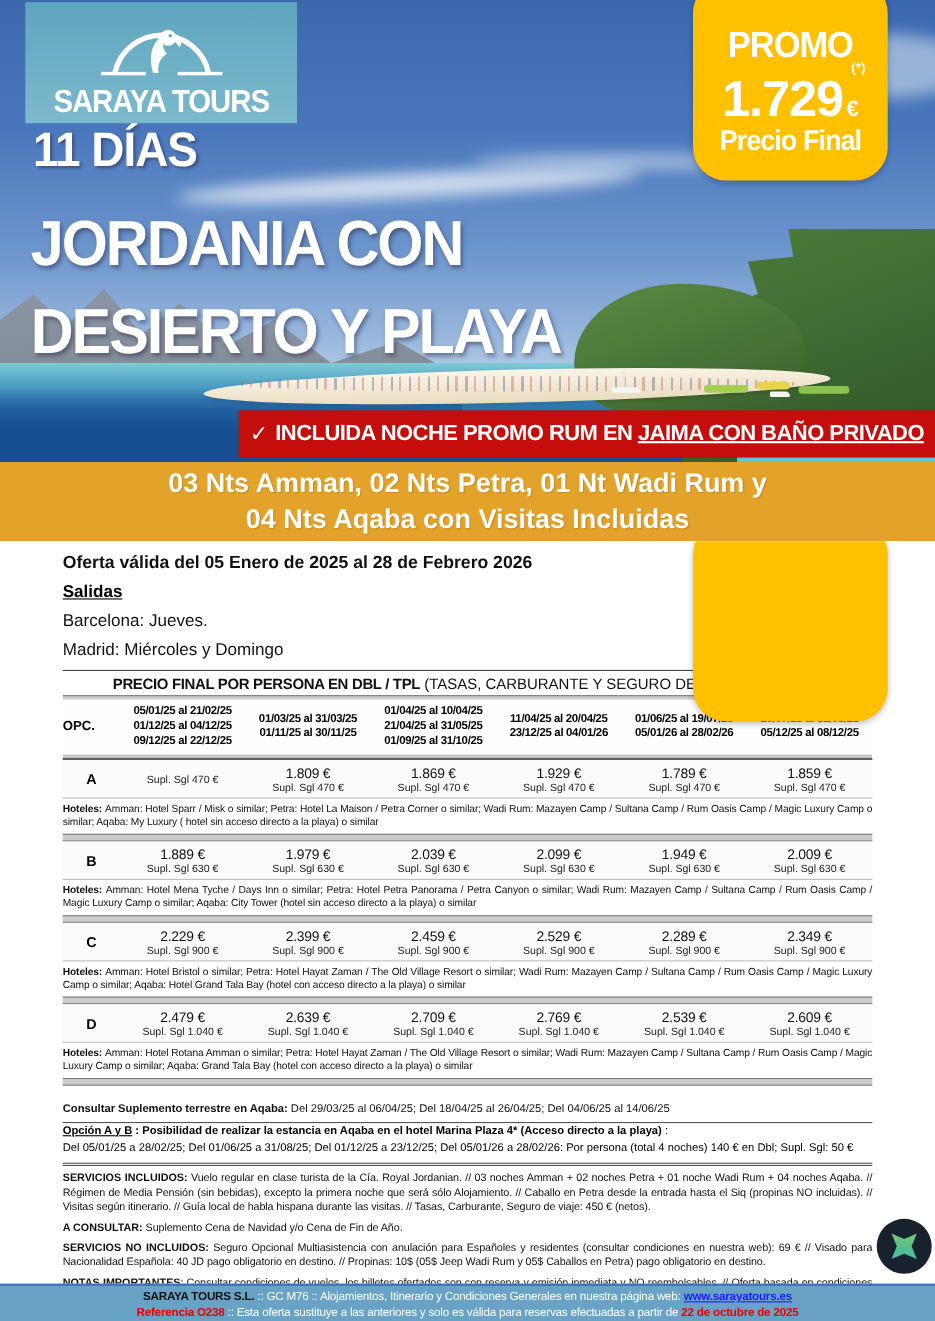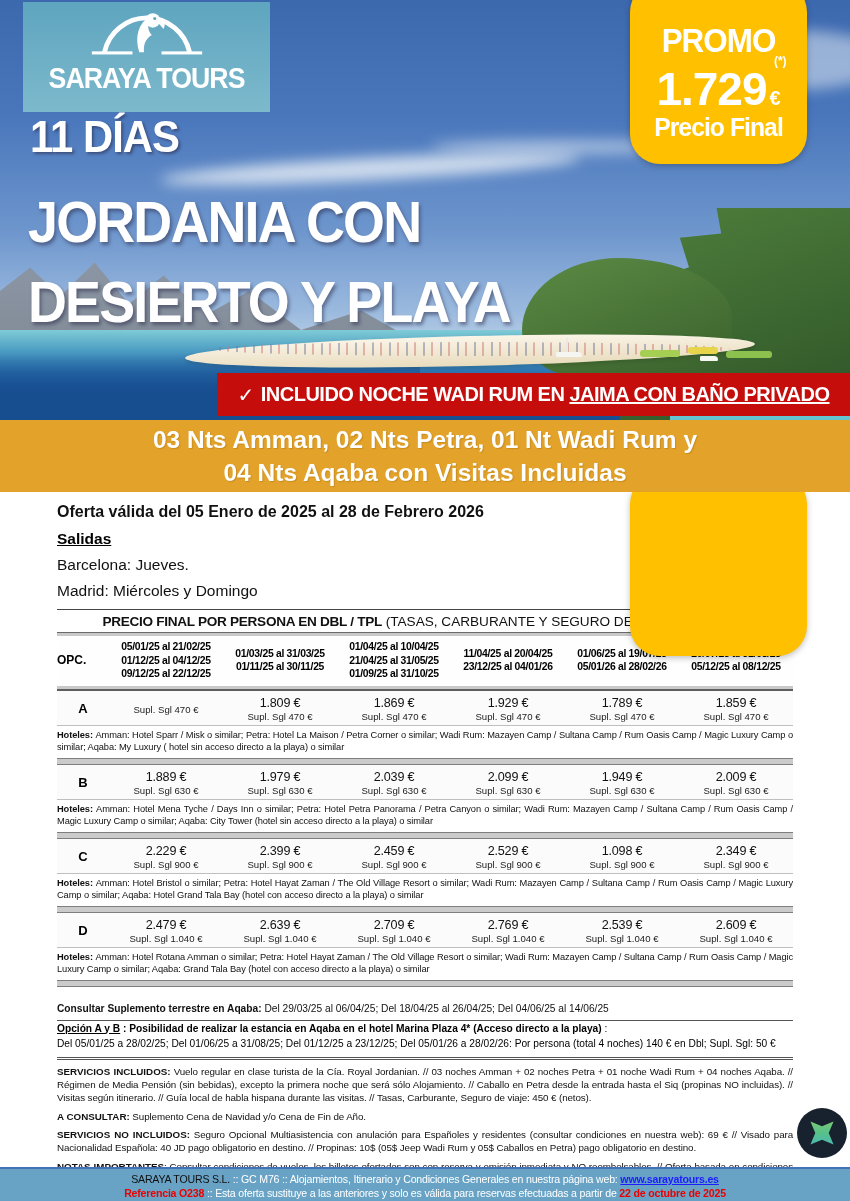--- a/index.html
+++ b/index.html
@@ -27,21 +27,21 @@
   .trees2 { position:absolute; right:118px; top:258px; width:210px; height:120px; background:linear-gradient(160deg,#5b8a44,#39602c); border-radius:46% 54% 30% 30%/60% 50% 40% 40%; }
   .lagoon { position:absolute; right:0; top:388px; width:180px; height:34px; background:linear-gradient(180deg,#8fd8da,#5fc3cf); }
   .boat { position:absolute; width:26px; height:5px; background:#f5f5f2; border-radius:2px 6px 2px 2px; }
   .b1 { left:556px; top:352px; } .b1:before { content:""; position:absolute; left:10px; top:-14px; width:2px; height:14px; background:#e8e8e6; }
   .b2 { left:700px; top:356px; width:18px; }
   .float { position:absolute; height:7px; border-radius:3px; }
   .f1 { left:640px; top:350px; width:40px; background:#a4cf52; }
   .f2 { left:688px; top:347px; width:30px; background:#e8d44a; }
   .f3 { left:726px; top:351px; width:46px; background:#8cc14e; }
 
-  .logo-box { position:absolute; left:23px; top:2px; width:247px; height:110px; background:linear-gradient(180deg,#5ea5bf,#7db9cc); display:flex; flex-direction:column; align-items:center; justify-content:flex-start; padding-top:0; }
+  .logo-box { position:absolute; left:23px; top:2px; width:247px; height:110px; background:linear-gradient(180deg,#5ea5bf,#7db9cc); display:flex; flex-direction:column; align-items:center; justify-content:flex-start; padding-top:14px; }
   .logo-text { color:#fff; font-weight:bold; font-size:29px; letter-spacing:-1px; transform:scaleX(.92); white-space:nowrap; margin-top:-4px; }
   .days { position:absolute; left:30px; top:112px; color:#fff; font-weight:bold; font-size:44px; letter-spacing:-1px; text-shadow:2px 2px 3px rgba(40,40,70,.55); transform:scaleX(.95); transform-origin:left; }
   .main-title { position:absolute; left:28px; top:182px; color:#fff; font-weight:bold; font-size:58px; line-height:80px; letter-spacing:-2px; text-shadow:2px 3px 4px rgba(40,40,70,.5); transform:scaleX(.93); transform-origin:left; white-space:nowrap; }
 
   .promo { position:absolute; left:630px; top:-18px; width:177px; height:182px; background:#ffc000; border-radius:30px; box-shadow:0 2px 6px rgba(0,0,0,.25); color:#fff; text-align:center; }
   .promo-label { margin-top:40px; font-size:33px; font-weight:bold; letter-spacing:-1px; transform:scaleX(.95); }
   .promo-price { position:relative; display:inline-block; margin-top:2px; font-weight:bold; }
   .promo-price .num { font-size:46px; letter-spacing:-1px; }
   .promo-price .eur { font-size:20px; margin-left:3px; }
   .promo-price .ast { position:absolute; right:-6px; top:-8px; font-size:12px; }
@@ -84,21 +84,21 @@
   .opcion { padding:2px 0 8px; border-bottom:3.5px double #555; }
   .opcion .l1 { font-size:10.2px; font-weight:bold; }
   .opcion .l1 .u { text-decoration:underline; }
   .opcion .l2 { font-size:10.2px; margin-top:4px; }
   .para { font-size:9.8px; line-height:13px; text-align:justify; margin-top:5.5px; color:#111; letter-spacing:-.1px; }
   .para b { letter-spacing:0; }
 
   
   .footer { position:absolute; left:0; bottom:0; width:850px; height:34px; background:#68a3c5; border-top:2.5px solid #4273b8; text-align:center; padding-top:3px; }
   .f-line { font-size:10.6px; color:#fff; line-height:14px; letter-spacing:-.2px; }
-  .f-line .blk { color:#101010; font-weight:normal; }
+  .f-line .blk { color:#101010; font-weight:bold; }
   .f-line a { color:#1d1dff; text-decoration:underline; font-weight:bold; }
   .f-line .red { color:#e90000; font-weight:bold; }
 
   .widget { position:absolute; left:797px; top:1108px; width:50px; height:50px; border-radius:50%; background:#18222e; display:flex; align-items:center; justify-content:center; }
   .widget .star { width:34px; height:34px; background:linear-gradient(135deg,#9ed45e,#57c08a 50%,#3fb2d8); clip-path:polygon(50% 2%,64% 36%,98% 50%,64% 64%,50% 98%,36% 64%,2% 50%,36% 36%); transform:rotate(45deg); }
 </style>
 </head>
 <body>
 
 <div class="page">
@@ -150,21 +150,21 @@
       <div class="promo-label">PROMO</div>
       <div class="promo-price">
         <span class="num">1.729</span><span class="eur">€</span>
         <span class="ast">(*)</span>
       </div>
       <div class="promo-final">Precio Final</div>
     </div>
 
     <div class="red-banner">
       <span class="check">✓</span>
-      <span>INCLUIDO NOCHE WADI RUM EN</span>
+      <span>INCLUIDA NOCHE PROMO RUM EN</span>
       <span class="u">JAIMA CON BAÑO PRIVADO</span>
     </div>
 
     <div class="orange-banner">
       <div>03 Nts Amman,  02 Nts Petra, 01 Nt Wadi Rum y</div>
       <div>04 Nts Aqaba con Visitas Incluidas</div>
     </div>
   </div>
 
   <div class="content">
@@ -287,21 +287,21 @@
           </div>
           <div class="t-pcell">
             <div class="pv">2.459 €</div>
             <div class="sv">Supl. Sgl 900 €</div>
           </div>
           <div class="t-pcell">
             <div class="pv">2.529 €</div>
             <div class="sv">Supl. Sgl 900 €</div>
           </div>
           <div class="t-pcell">
-            <div class="pv">1.098 €</div>
+            <div class="pv">2.289 €</div>
             <div class="sv">Supl. Sgl 900 €</div>
           </div>
           <div class="t-pcell">
             <div class="pv">2.349 €</div>
             <div class="sv">Supl. Sgl 900 €</div>
           </div>
         </div>
         <div class="t-hotels"><b>Hoteles: </b>Amman: Hotel Bristol o similar; Petra: Hotel Hayat Zaman / The Old Village Resort o similar; Wadi Rum: Mazayen Camp / Sultana Camp / Rum Oasis Camp / Magic Luxury Camp o similar; Aqaba: Hotel Grand Tala Bay (hotel con acceso directo a la playa) o similar</div>
         <div class="t-band"></div>
         <div class="t-price-row">

